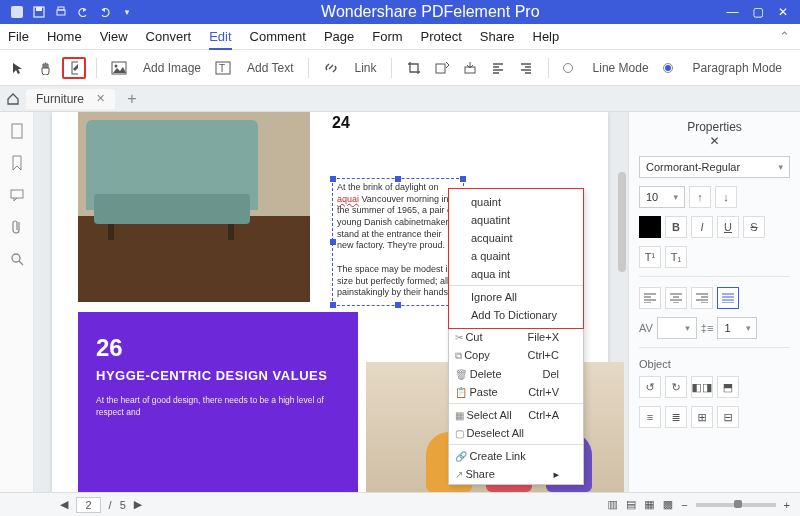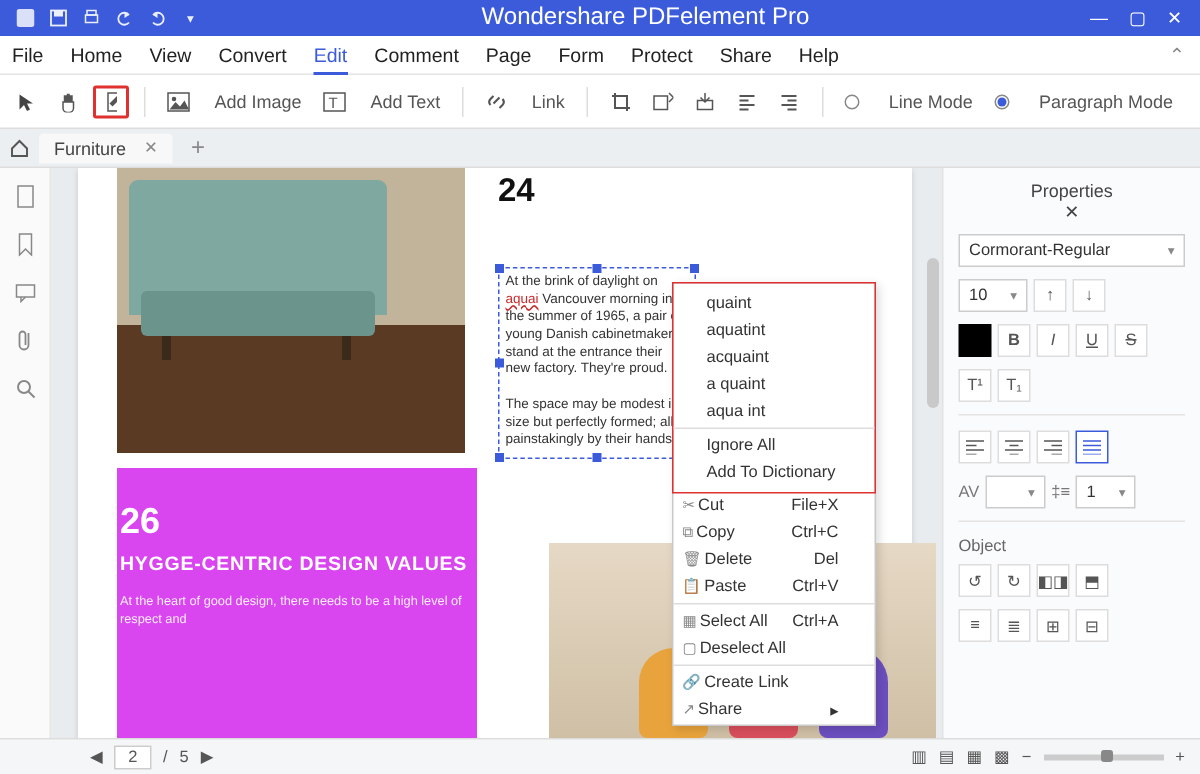--- a/index.html
+++ b/index.html
@@ -27,26 +27,26 @@
 .addtab { color: #888; font-size: 16px; padding: 0 6px; }
 .main { display: flex; height: 380px; }
 .leftrail { width: 34px; background: #fafafa; display: flex; flex-direction: column; align-items: center; padding-top: 10px; gap: 14px; border-right: 1px solid #e6e6e6; }
 .leftrail span { width: 18px; height: 18px; color: #888; display: flex; align-items: center; justify-content: center; }
 .canvas { flex: 1; background: #e9ecef; position: relative; overflow: hidden; }
 .page { position: absolute; left: 18px; top: 0; width: 556px; height: 420px; background: #fff; box-shadow: 0 1px 4px rgba(0,0,0,.15); }
 .sofaimg { position: absolute; left: 26px; top: 0; width: 232px; height: 190px; background: linear-gradient(#c1b49a 0 55%, #5a3a22 55% 100%); overflow: hidden; }
 .sofaimg::before { content: ""; position: absolute; left: 8px; top: 8px; width: 172px; height: 90px; background: #7ea8a0; border-radius: 6px 6px 0 0; }
 .sofaimg::after { content: ""; position: absolute; left: 16px; top: 82px; width: 156px; height: 30px; background: #6a948c; border-radius: 4px; }
 .sofaleg { position: absolute; width: 6px; height: 22px; background: #3b2a1a; bottom: 62px; }
-.heading24 { position: absolute; left: 280px; top: 2px; font-size: 22px; font-weight: 700; color: #111; }
+.heading24 { position: absolute; left: 280px; top: 2px; font-size: 16px; font-weight: 700; color: #111; }
 .secttitle { position: absolute; left: 280px; top: 26px; font-size: 13px; font-weight: 700; letter-spacing: .5px; color: #111; line-height: 1.2; width: 140px; }
 .textbox { position: absolute; left: 280px; top: 66px; width: 132px; font-size: 9px; color: #333; line-height: 1.3; border: 1px dashed #3b5bdb; padding: 3px 4px 6px 4px; }
 .textbox .sq { color: #c92a2a; text-decoration: underline wavy #c92a2a; }
 .handle { width: 6px; height: 6px; background: #3b5bdb; position: absolute; }
-.sec26 { position: absolute; left: 26px; top: 200px; width: 240px; height: 180px; background: #d946ef; color: #fff; padding: 22px 2px; }
+.sec26 { position: absolute; left: 26px; top: 200px; width: 280px; height: 180px; background: #6d28d9; color: #fff; padding: 22px 18px; }
 .sec26 .num { font-size: 24px; font-weight: 700; }
 .sec26 .h { font-size: 13px; font-weight: 700; margin-top: 6px; letter-spacing: .5px; line-height: 1.3; }
 .sec26 .p { font-size: 8.5px; margin-top: 10px; line-height: 1.4; opacity: .9; }
 .rightimg { position: absolute; left: 314px; top: 250px; width: 258px; height: 130px; background: linear-gradient(#e6d9c5, #cfbfa5); }
 .chair { position: absolute; width: 46px; height: 60px; bottom: 0; border-radius: 24px 24px 6px 6px; }
 .contextmenu { position: absolute; left: 414px; top: 76px; width: 136px; background: #fff; border: 1px solid #c9c9c9; box-shadow: 2px 2px 6px rgba(0,0,0,.15); font-size: 11px; }
 .contextmenu .box1 { border: 1.5px solid #e03131; margin: -1px; padding: 4px 0; }
 .contextmenu .item { padding: 3px 24px 3px 22px; display: flex; justify-content: space-between; align-items: flex-start; color: #333; }
 .contextmenu .item.icon { padding-left: 6px; }
 .contextmenu .ic { width: 14px; color: #888; text-align: center; margin-right: 2px; font-size: 10px; }

